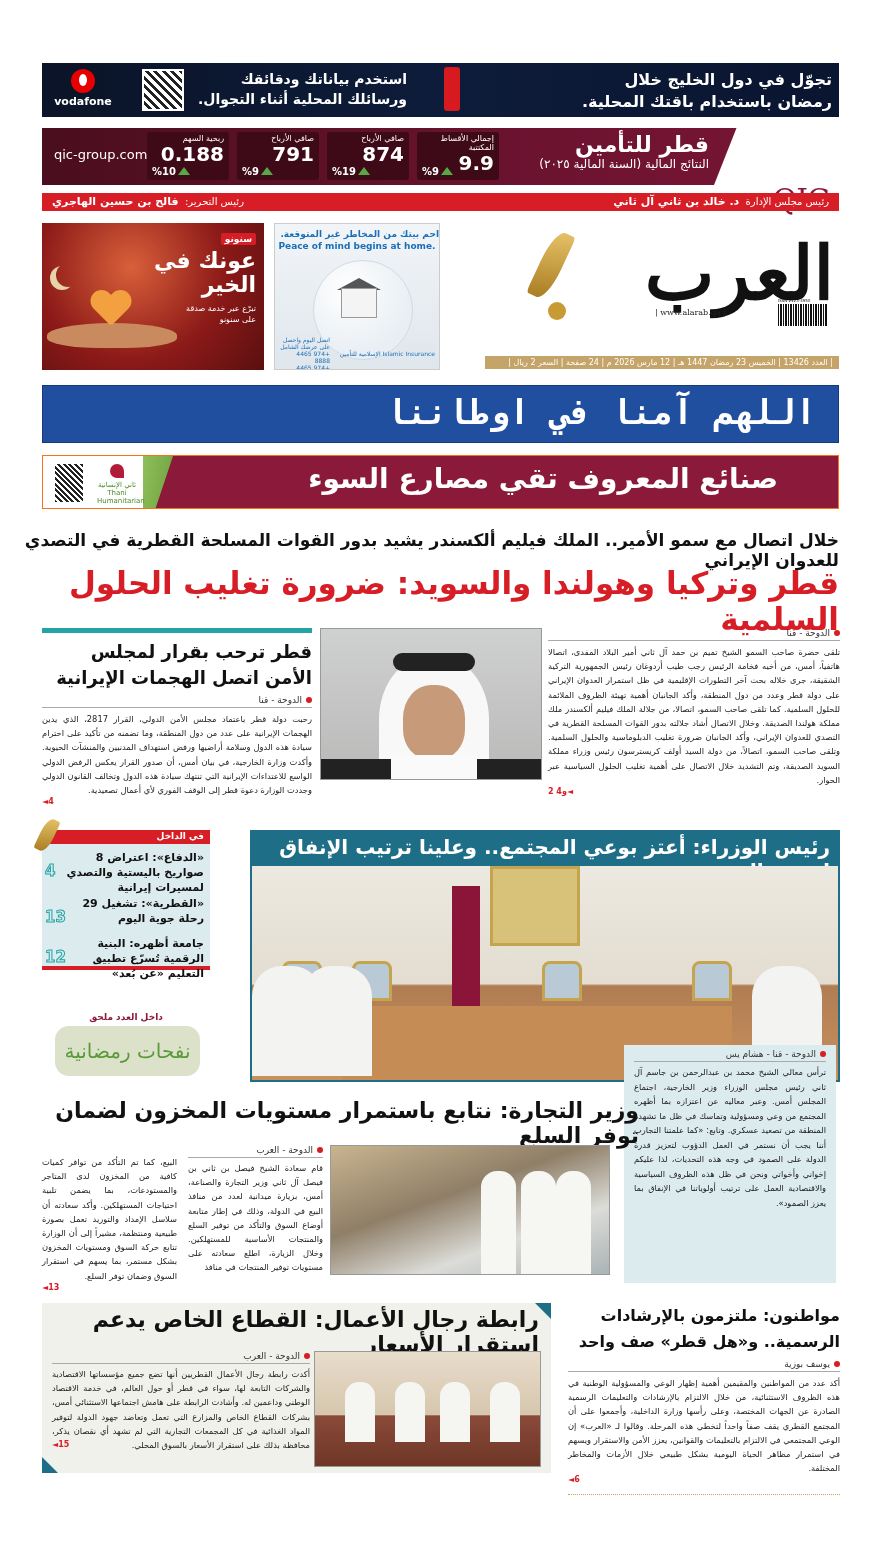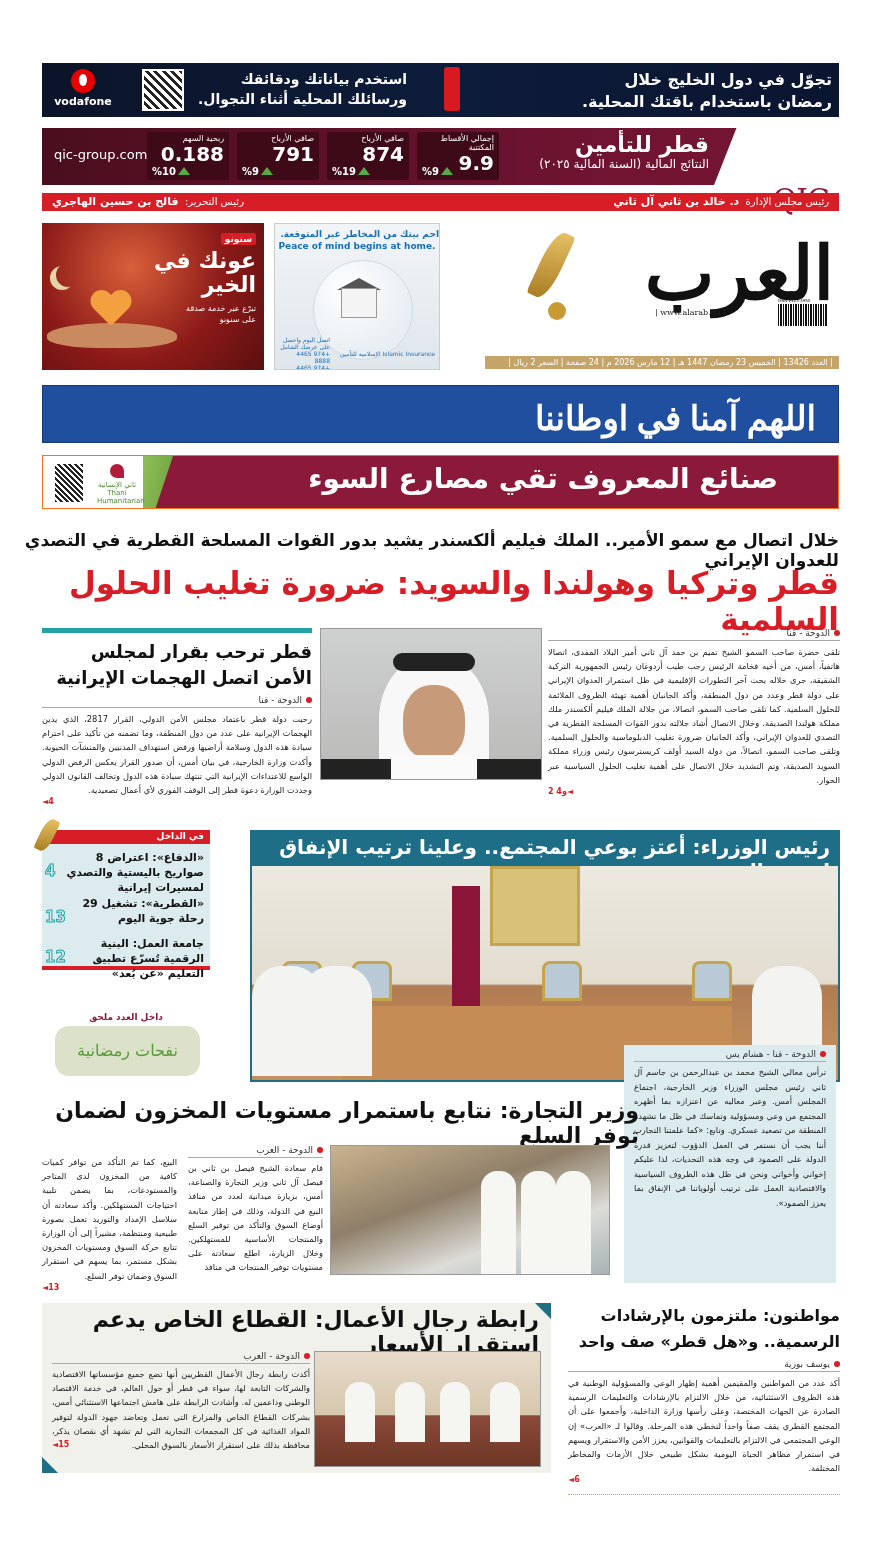--- a/index.html
+++ b/index.html
@@ -66,21 +66,21 @@
   #mast .quill { left: 55px; top: 10px; width: 22px; height: 70px; background: linear-gradient(160deg,#e8c46b,#a77a1f); border-radius: 50% 10% 50% 10%; transform: rotate(25deg); }
   #mast .dot { left: 63px; top: 82px; width: 18px; height: 18px; border-radius: 50%; background: #c79a34; }
   #mast .web { left: 170px; top: 88px; font-family: "DejaVu Serif", serif; font-size: 8px; color: #222; }
   #mast .barcode { left: 293px; top: 84px; width: 50px; height: 22px; background: repeating-linear-gradient(90deg,#111 0 1px,#fff 1px 2px,#111 2px 4px,#fff 4px 5px); }
   #mast .issn { left: 293px; top: 78px; font-size: 4px; }
   #mast .gold { left: 0; top: 136px; width: 354px; height: 13px; background: #c5a46a; color: #fff; font-size: 8px; line-height: 13px; text-align: right; padding-right: 6px; direction: rtl; }
 
   
   #sea { left: 42px; top: 385px; width: 797px; height: 58px; background: #1f4f9e; color: #fff; border: 1px solid #163a77; }
   #sea .en { left: 20px; top: 4px; font-size: 38px; font-weight: bold; letter-spacing: 2px; font-family: "Liberation Sans", sans-serif; }
-  #sea .ar { right: 22px; top: 12px; font-family: Liberation Serif, serif; font-size: 34px; font-weight: bold; direction: rtl; }
+  #sea .ar { right: 22px; top: 6px; font-family: Liberation Mono, monospace; font-size: 34px; font-weight: bold; direction: rtl; }
 
   
   #thani { left: 42px; top: 455px; width: 797px; height: 54px; background: #8b1a3a; border: 1px solid #f97316; overflow: hidden; }
   #thani .white { left: 0; top: 0; width: 102px; height: 54px; background: #fff; }
   #thani .green { left: 100px; top: 0; width: 30px; height: 54px; background: linear-gradient(100deg,#8fbf5a,#6ea13f); clip-path: polygon(0 0,100% 0,40% 100%,0 100%); }
   #thani .qr { left: 12px; top: 8px; width: 28px; height: 38px; background: repeating-linear-gradient(45deg,#222 0 2px,#fff 2px 4px); }
   #thani .lg { left: 54px; top: 8px; width: 40px; text-align: center; font-size: 7px; color: #4a8a2a; }
   #thani .lg .ic { width: 14px; height: 14px; margin: 0 auto 3px; border-radius: 50% 50% 0 50%; background: #b01c3a; }
   #thani .txt { right: 60px; top: 6px; color: #fff; font-size: 28px; font-weight: bold; direction: rtl; }
 
@@ -107,21 +107,21 @@
   #unsc .topline { height: 5px; background: #24a3a6; margin-bottom: 6px; }
   #unsc h2 { font-size: 18px; line-height: 26px; direction: rtl; text-align: right; font-weight: bold; }
 
   
   #inside { left: 42px; top: 830px; width: 168px; height: 140px; background: #dcecee; border-top: 14px solid #d71e26; border-bottom: 4px solid #d71e26; }
   #inside .ttl { right: 6px; top: -13px; color: #fff; font-size: 9px; font-weight: bold; direction: rtl; }
   #inside .it { right: 6px; width: 145px; text-align: right; direction: rtl; font-size: 11px; font-weight: bold; line-height: 15px; }
   #inside .pg { left: 3px; font-size: 15px; font-weight: bold; color: #dcecee; -webkit-text-stroke: 1px #24a3a6; }
   #inside .quill { left: -2px; top: -26px; width: 14px; height: 34px; background: linear-gradient(160deg,#e8c46b,#a77a1f); border-radius: 50% 10% 50% 10%; transform: rotate(25deg); }
   #supp-lbl { left: 42px; top: 1012px; width: 168px; text-align: center; font-size: 9px; font-weight: bold; color: #8b1a3a; direction: rtl; }
-  #supp { left: 55px; top: 1026px; width: 145px; height: 50px; background: #dbe2c9; border-radius: 14px; text-align: center; color: #5a9a3a; font-family: "DejaVu Serif", serif; font-size: 16px; line-height: 50px; direction: rtl; }
+  #supp { left: 55px; top: 1026px; width: 145px; height: 50px; background: #dbe2c9; border-radius: 14px; text-align: center; color: #5a9a3a; font-family: "DejaVu Serif", serif; font-size: 20px; line-height: 50px; direction: rtl; }
 
   
   #pm { left: 250px; top: 830px; width: 590px; height: 252px; background: #1e6e88; }
   #pm h2 { position: absolute; right: 10px; top: 5px; color: #fff; font-size: 20px; font-weight: bold; direction: rtl; }
   #pm .photo { left: 2px; top: 36px; width: 586px; height: 214px; background: linear-gradient(180deg,#ece9e0 0%,#e3ddd0 55%,#b07c52 56%,#c9915e 100%); overflow: hidden; }
   #pm .flag { left: 200px; top: 20px; width: 28px; height: 120px; background: #8a1538; }
   #pm .panel { left: 238px; top: 0; width: 90px; height: 80px; background: #d8c27a; border: 3px solid #c4a44e; }
   #pm .table { left: 90px; top: 140px; width: 390px; height: 74px; background: #c68c56; }
   #pm .chair { top: 95px; width: 40px; height: 40px; background: #b9c9d6; border: 3px solid #c4a44e; border-radius: 8px 8px 0 0; }
   #pm .people { top: 100px; width: 70px; height: 110px; background: #f3f3f1; border-radius: 30px 30px 0 0; }
@@ -293,21 +293,21 @@
   <div class="ref" style="text-align:left">◄4</div>
 </div>
 
 <div id="inside" class="abs">
   <div class="abs quill"></div>
   <div class="abs ttl">في الداخل</div>
   <div class="abs it" style="top:6px">«الدفاع»: اعتراض 8 صواريخ باليستية والتصدي لمسيرات إيرانية</div>
   <div class="abs pg" style="top:18px">4</div>
   <div class="abs it" style="top:52px">«القطرية»: تشغيل 29 رحلة جوية اليوم</div>
   <div class="abs pg" style="top:64px">13</div>
-  <div class="abs it" style="top:92px">جامعة العمل: البنية الرقمية تُسرّع تطبيق التعليم «عن بُعد»</div>
+  <div class="abs it" style="top:92px">جامعة أظهره: البنية الرقمية تُسرّع تطبيق التعليم «عن بُعد»</div>
   <div class="abs pg" style="top:104px">12</div>
 </div>
 <div id="supp-lbl" class="abs">داخل العدد ملحق</div>
 <div id="supp" class="abs">نفحات رمضانية</div>
 
 <div id="pm" class="abs">
   <h2>رئيس الوزراء: أعتز بوعي المجتمع.. وعلينا ترتيب الإنفاق لتعزيز الصمود</h2>
   <div class="abs photo">
     <div class="abs panel"></div>
     <div class="abs flag"></div>

